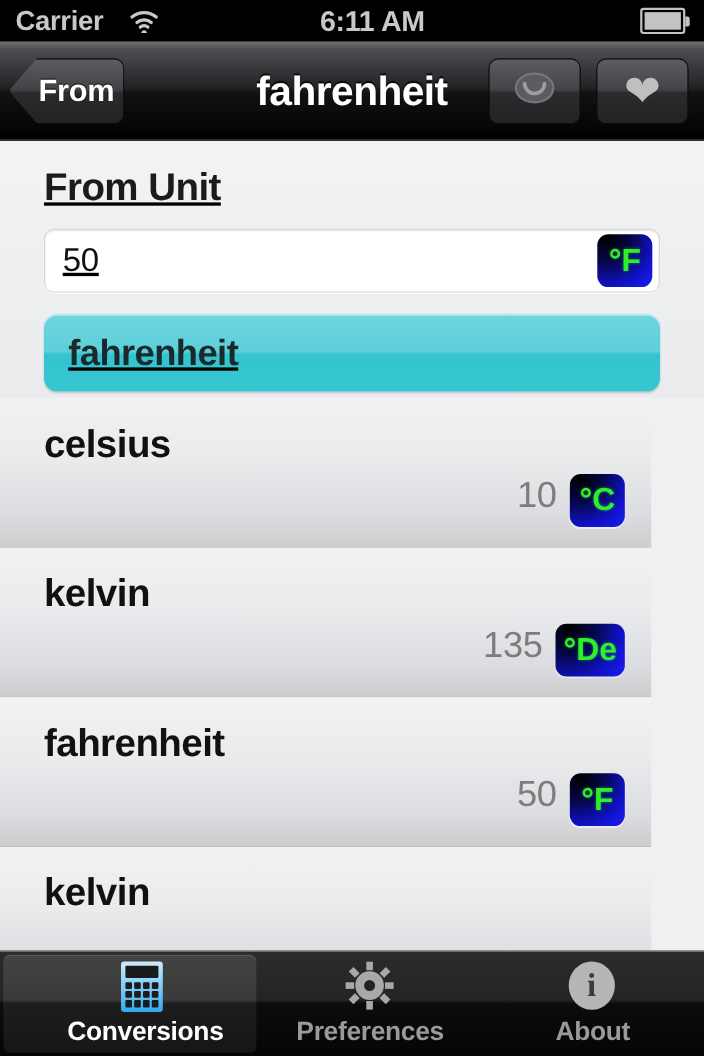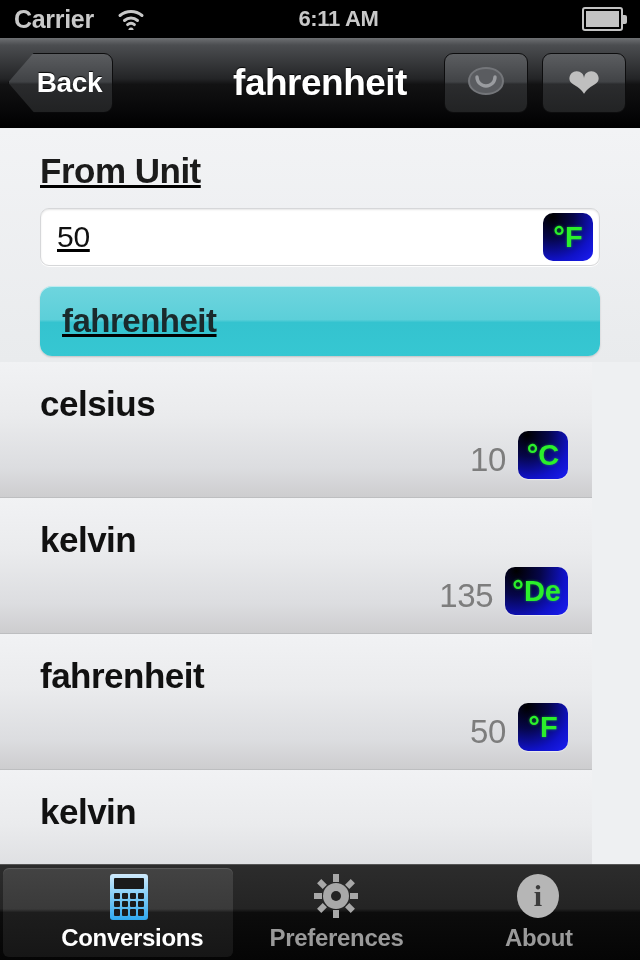--- a/index.html
+++ b/index.html
@@ -15,21 +15,21 @@
   .statusbar {
     position:absolute; top:0; left:0; width:640px; height:38px;
     background:#000;
     display:flex; align-items:center;
   }
   .sb-left { display:flex; align-items:center; gap:22px; margin-left:14px; }
   .sb-carrier { color:#c8c8c8; font-size:25px; font-weight:bold; letter-spacing:-0.3px; }
   .wifi { width:30px; height:22px; position:relative; }
   .sb-time {
     position:absolute; left:0; right:0; text-align:center;
-    color:#c8c8c8; font-size:22px; font-weight:bold; letter-spacing:-0.3px;padding-left:37px;
+    color:#c8c8c8; font-size:26px; font-weight:bold; letter-spacing:-0.3px;padding-left:37px;
   }
   .sb-right { position:absolute; right:12px; top:7px; }
   .battery { width:46px; height:24px; position:relative; }
   .batt-body {
     position:absolute; left:0; top:0; width:41px; height:24px;
     border:2px solid #c3c3c3; border-radius:3px;
   }
   .batt-fill { position:absolute; left:4px; top:4px; width:33px; height:16px; background:#c3c3c3; }
   .batt-cap { position:absolute; left:41px; top:8px; width:4px; height:9px; background:#c3c3c3; border-radius:0 2px 2px 0; }
 
@@ -117,21 +117,21 @@
     position:relative; height:136px; width:592px;
     background:linear-gradient(to bottom,#f1f2f4 0%,#eaebed 40%,#dcdde0 78%,#cdcdcf 100%);
     border-bottom:1px solid #bdbec0;
   }
   .row-name {
     position:absolute; left:40px; top:22px;
     font-size:35px; font-weight:bold; color:#111; letter-spacing:-0.5px;
   }
   .row-right {
     position:absolute; right:24px; bottom:18px;
-    display:flex; align-items:flex-end; gap:12px;
+    display:flex; align-items:flex-start; gap:12px;
   }
   .row-value { font-size:33px; color:#7d7d7d; letter-spacing:-0.3px; }
   .badge-row { height:48px; min-width:50px; padding:0 7px; font-size:29px; }
 
   
   .tabbar {
     position:absolute; left:0; bottom:0; width:640px; height:96px;
     background:linear-gradient(to bottom,#2c2c2c 0%,#242424 46%,#0c0c0c 50%,#050505 100%);
     border-top:1px solid #555;
     display:flex;
@@ -183,21 +183,21 @@
       <div class="battery">
         <div class="batt-body"></div>
         <div class="batt-fill"></div>
         <div class="batt-cap"></div>
       </div>
     </div>
   </div>
 
   <div class="navbar">
     <div class="back-btn">
-      <span>Back</span>
+      <span>From</span>
     </div>
     <div class="nav-title">fahrenheit</div>
     <div class="nav-btn" id="btn-eye">
       <span>
         <svg width="46" height="32" viewBox="0 0 46 32">
           <path d="M6 16 C6 8 14 3 23 3 C32 3 40 8 40 16 C40 24 32 29 23 29 C14 29 6 24 6 16 Z" fill="#5a5c60" stroke="#74767a" stroke-width="2"></path>
           <path d="M14 12 A9 9 0 0 0 32 12" fill="none" stroke="#9a9ca0" stroke-width="3.4" stroke-linecap="round"></path>
         </svg>
       </span>
     </div>

